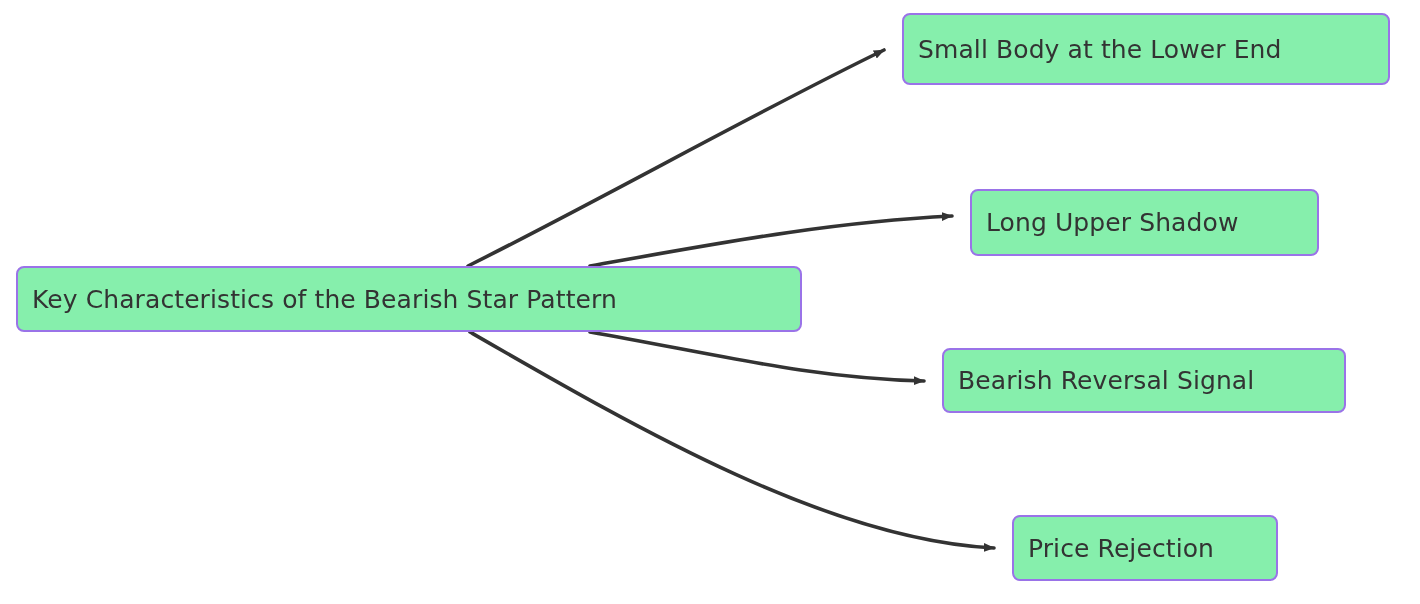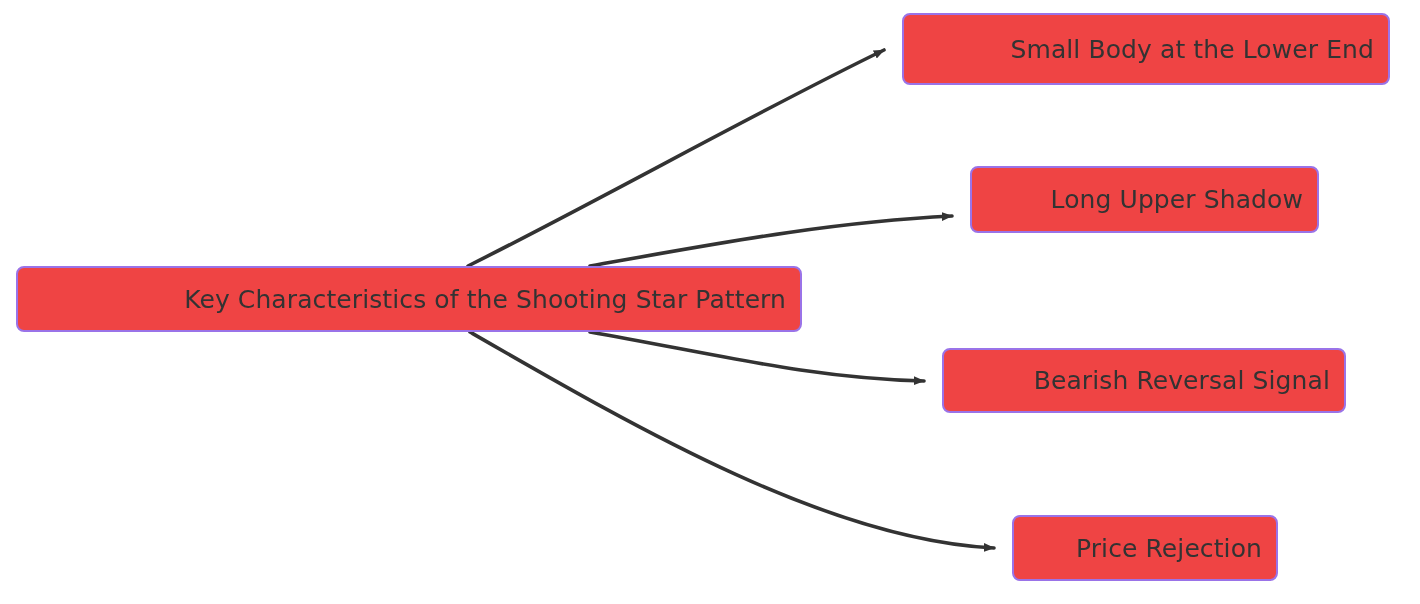--- a/index.html
+++ b/index.html
@@ -18,26 +18,26 @@
   #edge-layer {
     position: absolute;
     left: 0;
     top: 0;
     width: 1420px;
     height: 604px;
   }
   .node {
     position: absolute;
     box-sizing: border-box;
-    background: #ef4444;
+    background: #86efac;
     border: 2px solid #9a73e8;
     border-radius: 8px;
     display: flex;
     align-items: center;
-    justify-content: flex-end;
+    justify-content: flex-start;
     color: #333333;
     font-size: 25px;
     line-height: 1;
     white-space: nowrap;
     letter-spacing: 0.1px;
   }
   .node-label {
     display: block;
     padding: 0 14px;
   }
@@ -48,21 +48,21 @@
     height: 66px;
   }
   #node-small-body {
     left: 902px;
     top: 13px;
     width: 488px;
     height: 72px;
   }
   #node-long-shadow {
     left: 970px;
-    top: 166px;
+    top: 189px;
     width: 349px;
     height: 67px;
   }
   #node-bearish {
     left: 942px;
     top: 348px;
     width: 404px;
     height: 65px;
   }
   #node-price-rejection {
@@ -87,21 +87,21 @@
     <path d="M 468,266 C 600,200 760,110 884,50" fill="none" stroke="#333333" stroke-width="3.6" stroke-linecap="round" marker-end="url(#arrowhead)"></path>
 
     <path d="M 590,266 C 720,243 830,222 952,216" fill="none" stroke="#333333" stroke-width="3.6" stroke-linecap="round" marker-end="url(#arrowhead)"></path>
 
     <path d="M 590,332 C 720,355 810,378 924,381" fill="none" stroke="#333333" stroke-width="3.6" stroke-linecap="round" marker-end="url(#arrowhead)"></path>
 
     <path d="M 470,332 C 640,430 830,540 994,548" fill="none" stroke="#333333" stroke-width="3.6" stroke-linecap="round" marker-end="url(#arrowhead)"></path>
   </svg>
 
   <div class="node" id="node-root">
-    <span class="node-label">Key Characteristics of the Shooting Star Pattern</span>
+    <span class="node-label">Key Characteristics of the Bearish Star Pattern</span>
   </div>
 
   <div class="node" id="node-small-body">
     <span class="node-label">Small Body at the Lower End</span>
   </div>
 
   <div class="node" id="node-long-shadow">
     <span class="node-label">Long Upper Shadow</span>
   </div>
 

